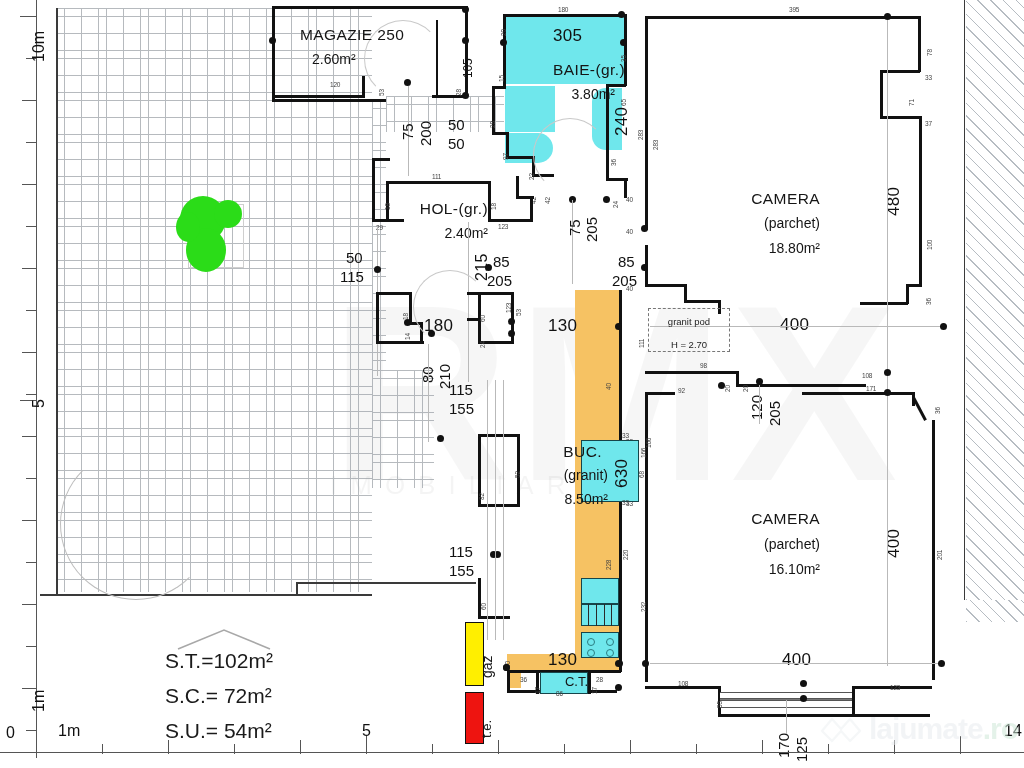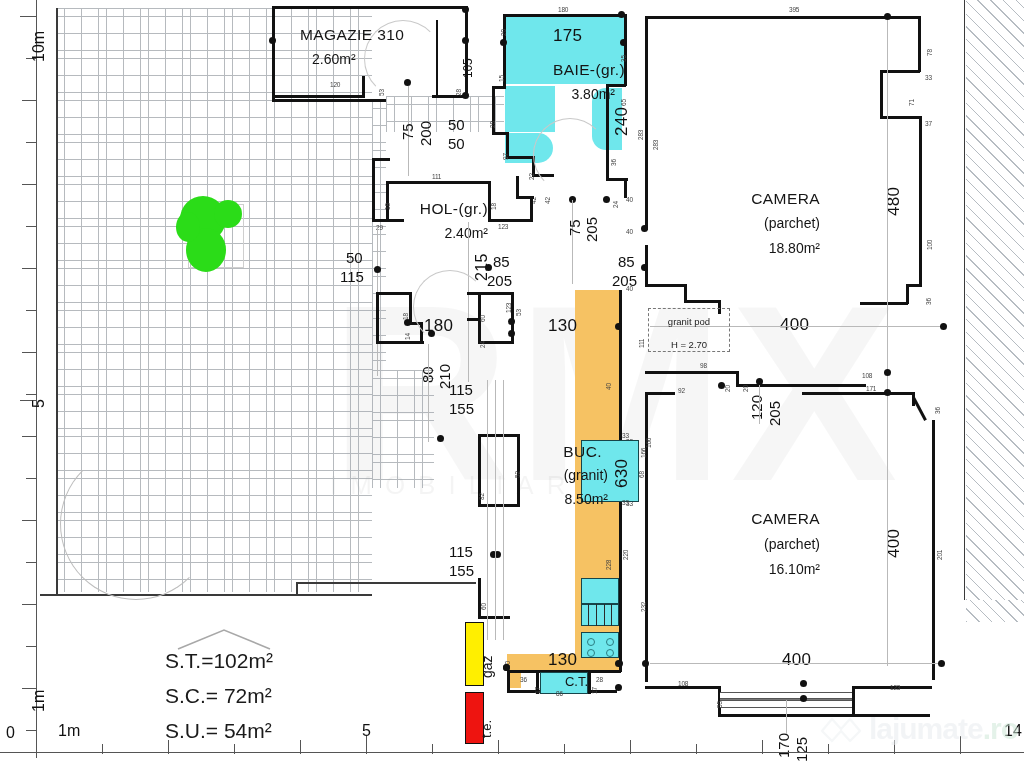--- a/index.html
+++ b/index.html
@@ -101,21 +101,21 @@
   <div class="wall" style="left:272px;top:6px;width:3px;height:92px;"></div>
   <div class="wall" style="left:272px;top:95px;width:92px;height:3px;"></div>
   <div class="wall" style="left:362px;top:76px;width:3px;height:22px;"></div>
   <div class="wall" style="left:272px;top:95px;width:3px;height:6px;"></div>
   <div class="wall" style="left:465px;top:6px;width:3px;height:92px;"></div>
   <div class="wall" style="left:432px;top:95px;width:36px;height:3px;"></div>
   <div class="wall" style="left:272px;top:99px;width:114px;height:3px;"></div>
   <div class="doorarc" style="left:364px;top:20px;width:76px;height:76px;"></div>
   <div class="wall" style="left:436px;top:20px;width:2px;height:76px;"></div>
 
-  <div class="roomlabel r1" style="left:300px;top:26px;width:200px;text-align:left;">MAGAZIE  310</div>
+  <div class="roomlabel r1" style="left:300px;top:26px;width:200px;text-align:left;">MAGAZIE  250</div>
   <div class="roomlabel r2" style="left:312px;top:51px;width:120px;text-align:left;">2.60m²</div>
 
   <div class="dimtxt tiny" style="left:330px;top:81px;">120</div>
   <div class="dimtxt tiny rot90" style="left:461px;top:78px;font-size:12px;color:#111;"><span>105</span></div>
   <div class="dimtxt tiny rot90" style="left:378px;top:96px;"><span>53</span></div>
   <div class="dimtxt tiny rot90" style="left:455px;top:96px;"><span>28</span></div>
   <div class="node" style="left:269px;top:37px;"></div>
   <div class="node" style="left:462px;top:6px;"></div>
   <div class="node" style="left:462px;top:37px;"></div>
   <div class="node" style="left:462px;top:92px;"></div>
@@ -144,21 +144,21 @@
   <div class="wall" style="left:506px;top:156px;width:28px;height:3px;"></div>
   <div class="wall" style="left:532px;top:156px;width:3px;height:20px;"></div>
   <div class="wall" style="left:532px;top:174px;width:22px;height:3px;"></div>
   <div class="wall" style="left:624px;top:14px;width:3px;height:72px;"></div>
   <div class="wall" style="left:606px;top:84px;width:20px;height:3px;"></div>
   <div class="wall" style="left:606px;top:84px;width:3px;height:96px;"></div>
   <div class="wall" style="left:606px;top:178px;width:22px;height:3px;"></div>
   <div class="wall" style="left:624px;top:178px;width:3px;height:20px;"></div>
   <div class="doorarc" style="left:533px;top:118px;width:72px;height:72px;"></div>
 
-  <div class="bigdim" style="left:553px;top:26px;">175</div>
+  <div class="bigdim" style="left:553px;top:26px;">305</div>
   <div class="roomlabel r1" style="left:505px;top:61px;width:120px;">BAIE-(gr.)</div>
   <div class="roomlabel r2" style="left:495px;top:86px;width:120px;">3.80m²</div>
   <div class="bigdim rot90" style="left:612px;top:136px;"><span>240</span></div>
 
   <div class="dimtxt tiny" style="left:558px;top:6px;">180</div>
   <div class="dimtxt tiny rot90" style="left:500px;top:36px;"><span>20</span></div>
   <div class="dimtxt tiny rot90" style="left:498px;top:82px;"><span>15</span></div>
   <div class="dimtxt tiny rot90" style="left:620px;top:62px;"><span>35</span></div>
   <div class="dimtxt tiny rot90" style="left:620px;top:106px;"><span>65</span></div>
   <div class="dimtxt tiny rot90" style="left:637px;top:140px;"><span>283</span></div>

